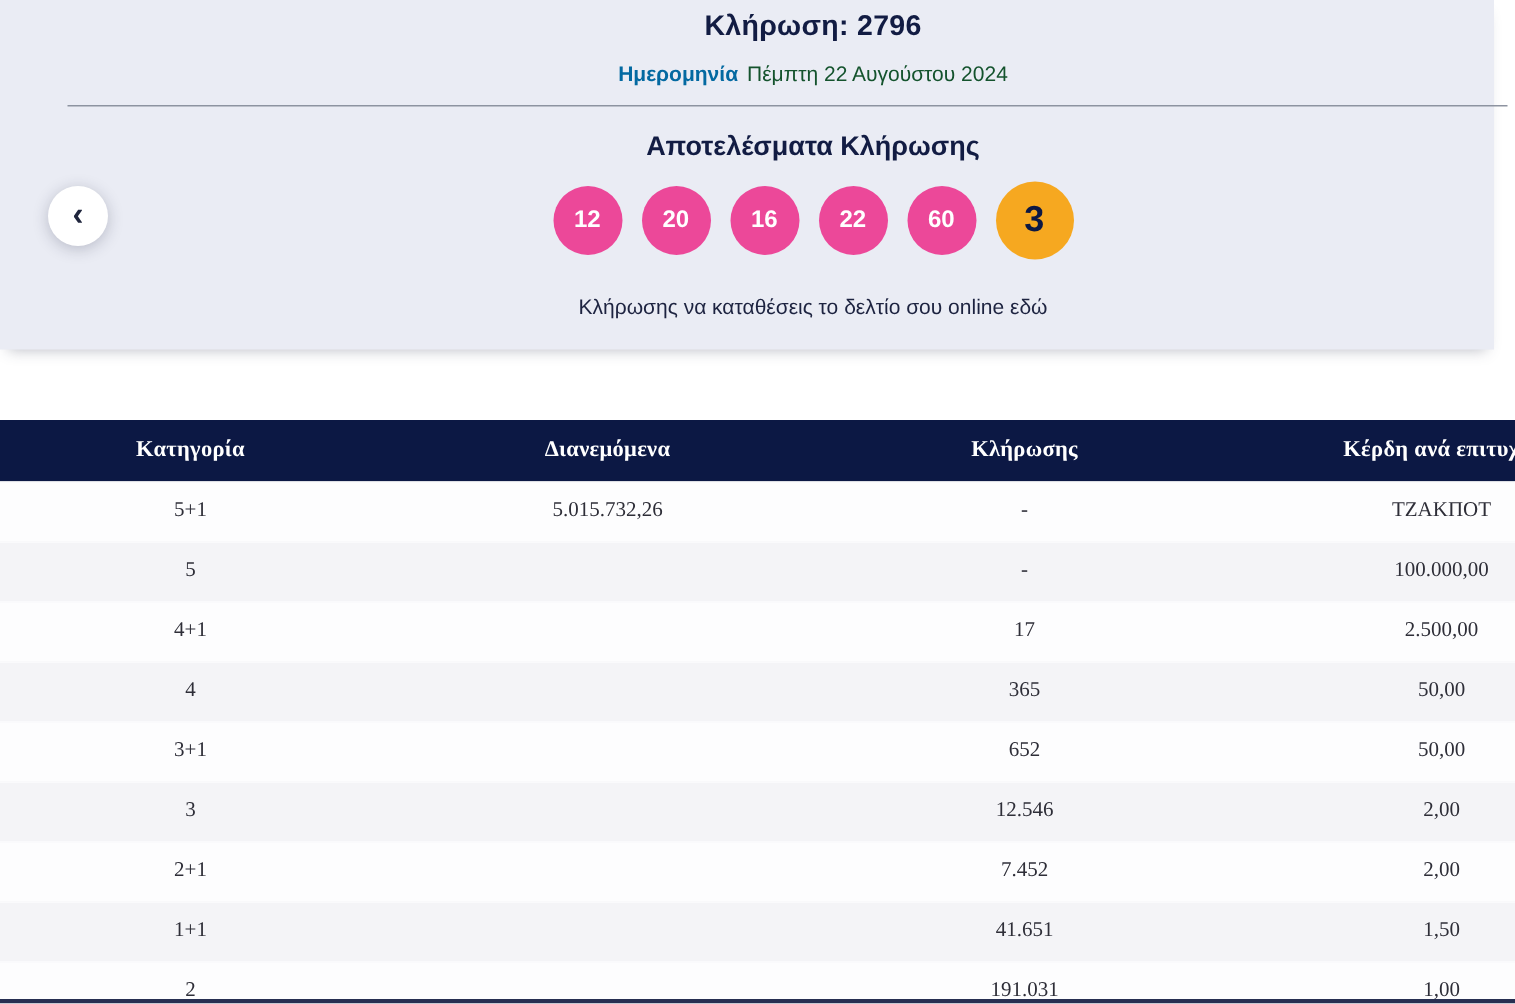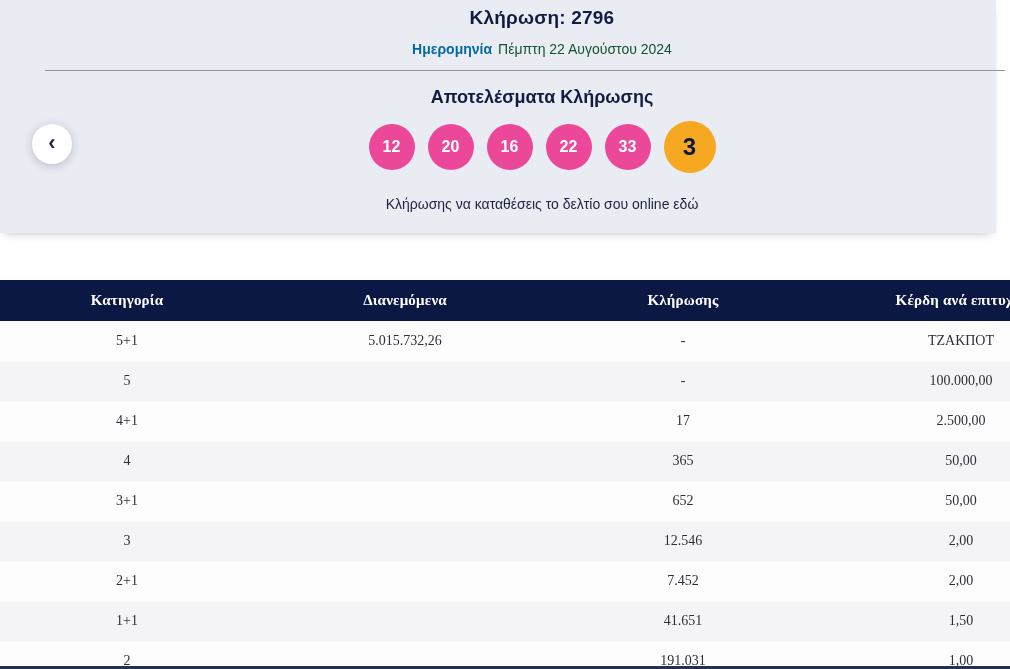--- a/index.html
+++ b/index.html
@@ -153,21 +153,21 @@
 
     <div class="divider"></div>
 
     <div class="results-title">Αποτελέσματα Κλήρωσης</div>
 
     <div class="balls">
       <div class="ball">12</div>
       <div class="ball">20</div>
       <div class="ball">16</div>
       <div class="ball">22</div>
-      <div class="ball">33</div>
+      <div class="ball">60</div>
       <div class="ball bonus">3</div>
     </div>
 
     <div class="cta">
       <span>Κλήρωσης να καταθέσεις το δελτίο σου online</span>
       <span class="cta-link">εδώ</span>
     </div>
 
   </div>
 

